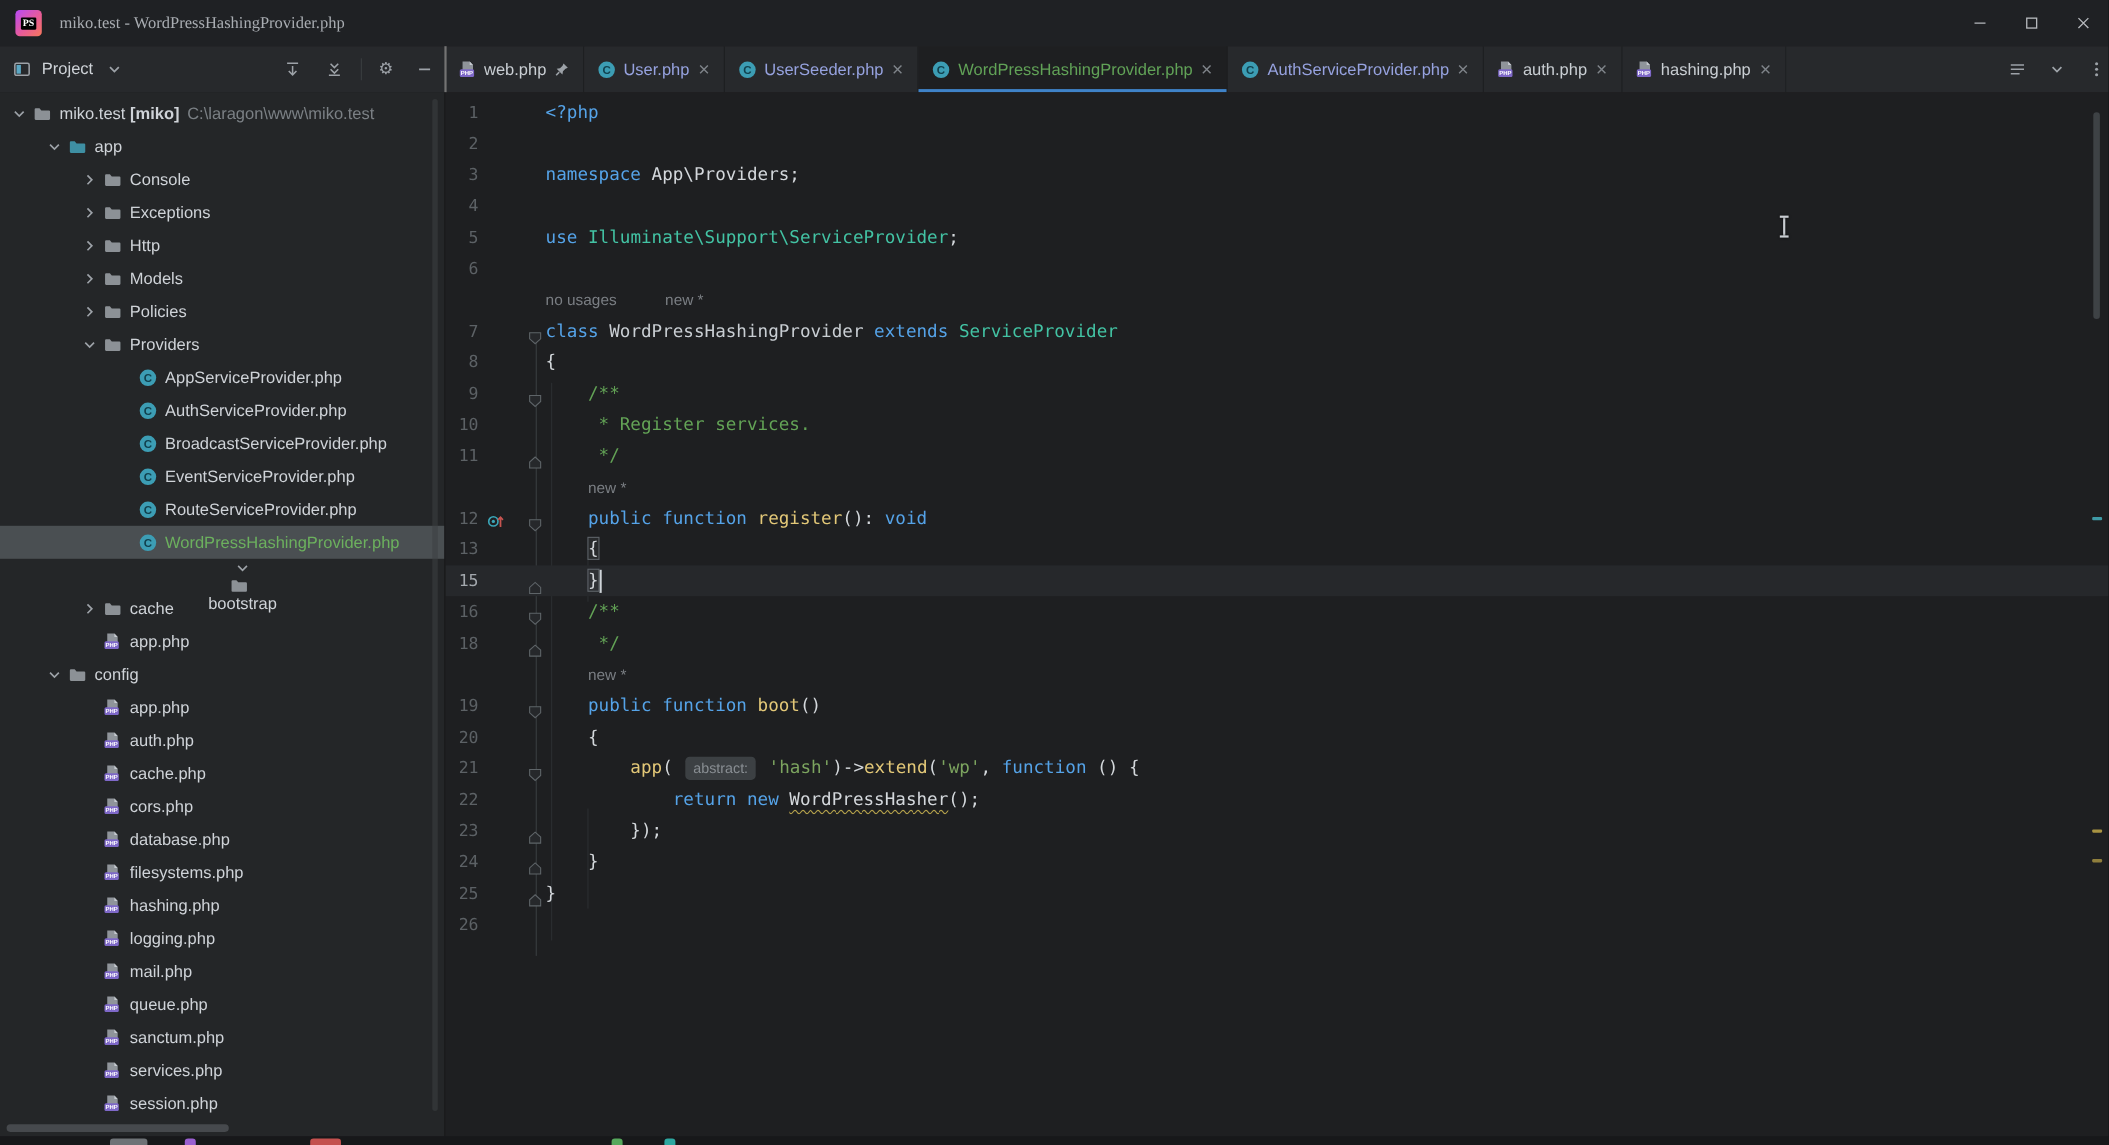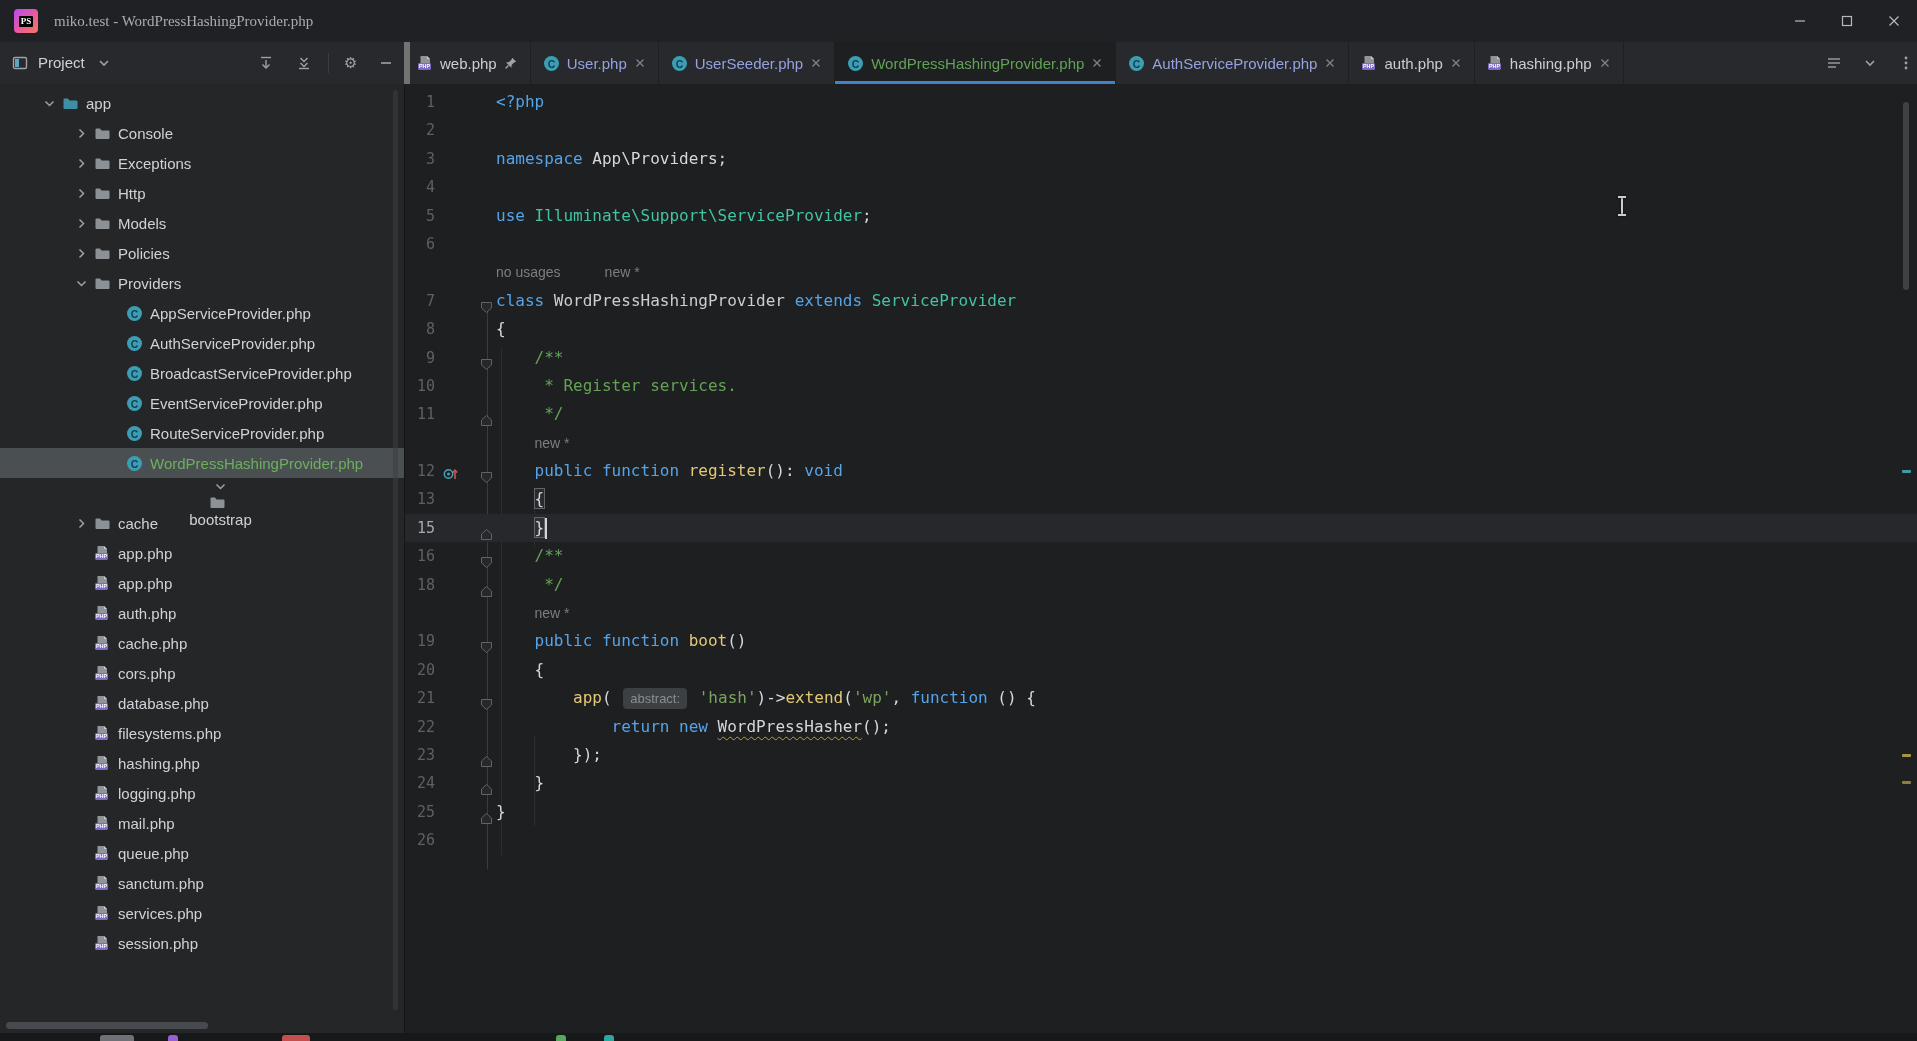--- a/index.html
+++ b/index.html
@@ -11,21 +11,21 @@
   .logo{position:absolute;left:14px;top:9px;width:24px;height:24px;border-radius:4px;
         background:linear-gradient(135deg,#b74af7 0%,#e85b99 55%,#f7785b 100%);
         display:flex;align-items:center;justify-content:center;}
   .logo span{font-size:9px;font-weight:bold;color:#fff;background:#000;padding:1px 2px;border-radius:1px;line-height:9px;}
   .win-title{position:absolute;left:54px;top:0;height:42px;line-height:42px;font-size:15px;color:#A9ADB2;}
   .win-controls{position:absolute;right:0;top:0;height:42px;display:flex;}
   .win-btn{width:47px;height:42px;display:flex;align-items:center;justify-content:center;background:transparent;border:0;cursor:default;}
 
   
   .topbar{position:absolute;left:0;top:42px;width:100%;height:42px;background:#27292C;}
-  .proj-header{position:absolute;left:0;top:0;width:404px;height:42px;border-right:6px solid #737373;}
+  .proj-header{position:absolute;left:0;top:0;width:404px;height:42px;border-right:2px solid #737373;}
   .tw-icon{position:absolute;left:12px;top:13px;width:16px;height:16px;}
   .proj-label{position:absolute;left:38px;top:0;height:42px;line-height:42px;font-size:15px;color:#CFD3D8;}
   .proj-chev{position:absolute;left:96px;top:13px;}
   .hdr-ic{position:absolute;top:13px;width:16px;height:16px;color:#9DA2A8;}
   .hdr-sep{position:absolute;left:328px;top:11px;width:1px;height:20px;background:#3A3D40;}
 
   .tabs{position:absolute;left:405px;top:0;height:42px;display:flex;max-width:1400px;overflow:hidden;}
   .tab{position:relative;display:flex;align-items:center;gap:7px;padding:0 12px;height:42px;border-right:1px solid #1D1F21;font-size:15px;color:#C9CED3;}
   .tab.active{background:#1E1F21;}
   .tab.active::after{content:"";position:absolute;left:0;right:0;bottom:0;height:3px;background:#3F83C9;}
@@ -287,20 +287,35 @@
             <circle cx="8" cy="8" r="1.4" fill="#9DA2A8"></circle>
             <circle cx="8" cy="13" r="1.4" fill="#9DA2A8"></circle>
           </svg>
       </span>
     </div>
   </div>
 
   <div class="main">
     <div class="panel">
       <div class="tree" id="tree">
+          <div class="trow" style="padding-left: 5px;">
+            <span class="tchev">
+              <svg width="15" height="15">
+                <polyline points="3.5,5.5 7.5,9.5 11.5,5.5" fill="none" stroke="#9DA2A8" stroke-width="1.5"></polyline>
+              </svg>
+            </span>
+            <span class="ticon">
+              <svg width="17" height="15" viewBox="0 0 17 15">
+                <path d="M1.5 3.5 a1 1 0 0 1 1-1 h3.4 l1.7 1.9 h6.9 a1 1 0 0 1 1 1 v6.6 a1 1 0 0 1 -1 1 h-12 a1 1 0 0 1 -1 -1 z" fill="#8C9196"></path>
+              </svg>
+            </span>
+            <span class="tlabel">miko.test</span>
+            <span class="tlabel tbold">&nbsp;[miko]</span>
+            <span class="tpath">C:\laragon\www\miko.test</span>
+          </div>
           <div class="trow" style="padding-left: 37px;">
             <span class="tchev">
               <svg width="15" height="15">
                 <polyline points="3.5,5.5 7.5,9.5 11.5,5.5" fill="none" stroke="#9DA2A8" stroke-width="1.5"></polyline>
               </svg>
             </span>
             <span class="ticon">
               <svg width="17" height="15" viewBox="0 0 17 15">
                 <path d="M1.5 3.5 a1 1 0 0 1 1-1 h3.4 l1.7 1.9 h6.9 a1 1 0 0 1 1 1 v6.6 a1 1 0 0 1 -1 1 h-12 a1 1 0 0 1 -1 -1 z" fill="#3E8FA3"></path>
               </svg>
@@ -475,20 +490,33 @@
             <span class="tchev"></span>
             <span class="ticon">
               <svg width="16" height="16">
                 <path d="M3.5 1 h6.5 l3 3 v11 h-9.5 z" fill="#8F949A"></path>
                 <path d="M10 1 l3 3 h-3 z" fill="#C6CAD0"></path>
                 <rect x="1" y="8" width="13" height="7" rx="1.4" fill="#7E68C8"></rect>
                 <text x="7.5" y="13.4" font-size="5.4" font-weight="bold" fill="#FFFFFF" text-anchor="middle" font-family="Liberation Sans, sans-serif">PHP</text>
               </svg>
             </span>
             <span class="tlabel">app.php</span>
+          </div>
+          <div class="trow" style="padding-left: 37px;">
+            <span class="tchev">
+              <svg width="15" height="15">
+                <polyline points="3.5,5.5 7.5,9.5 11.5,5.5" fill="none" stroke="#9DA2A8" stroke-width="1.5"></polyline>
+              </svg>
+            </span>
+            <span class="ticon">
+              <svg width="17" height="15" viewBox="0 0 17 15">
+                <path d="M1.5 3.5 a1 1 0 0 1 1-1 h3.4 l1.7 1.9 h6.9 a1 1 0 0 1 1 1 v6.6 a1 1 0 0 1 -1 1 h-12 a1 1 0 0 1 -1 -1 z" fill="#8C9196"></path>
+              </svg>
+            </span>
+            <span class="tlabel">config</span>
           </div>
           <div class="trow" style="padding-left: 69px;">
             <span class="tchev"></span>
             <span class="ticon">
               <svg width="16" height="16">
                 <path d="M3.5 1 h6.5 l3 3 v11 h-9.5 z" fill="#8F949A"></path>
                 <path d="M10 1 l3 3 h-3 z" fill="#C6CAD0"></path>
                 <rect x="1" y="8" width="13" height="7" rx="1.4" fill="#7E68C8"></rect>
                 <text x="7.5" y="13.4" font-size="5.4" font-weight="bold" fill="#FFFFFF" text-anchor="middle" font-family="Liberation Sans, sans-serif">PHP</text>
               </svg>

